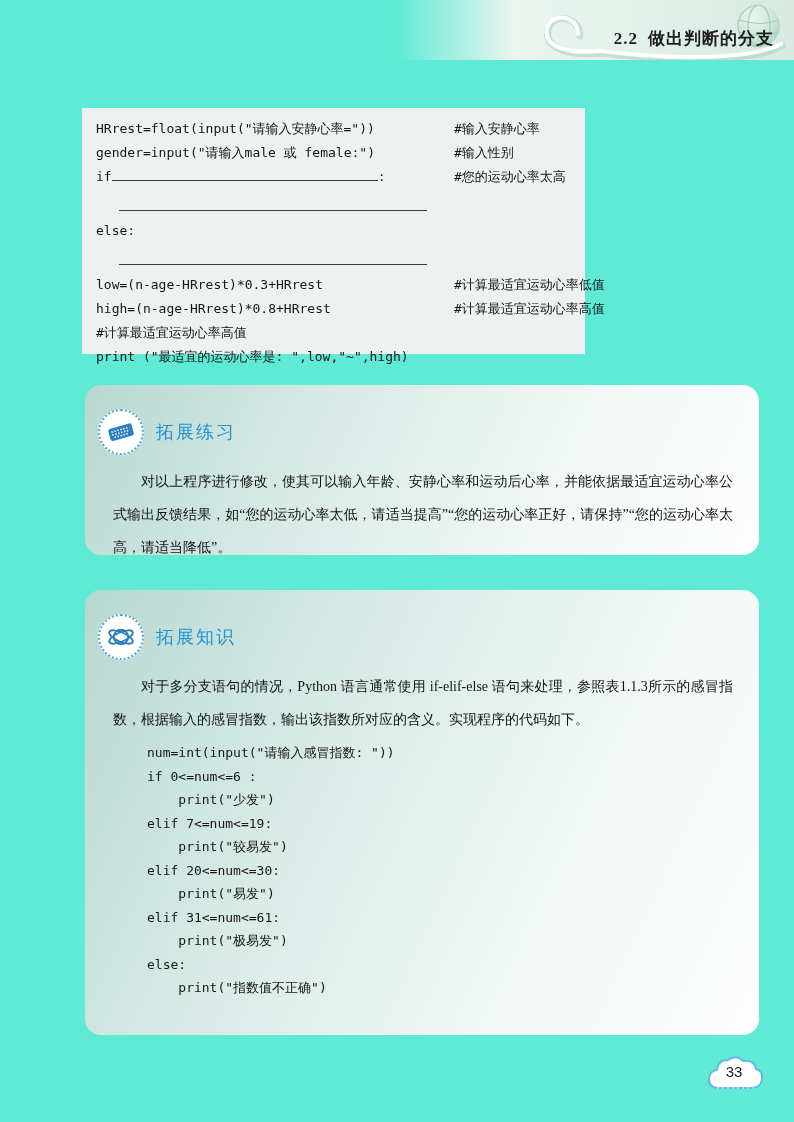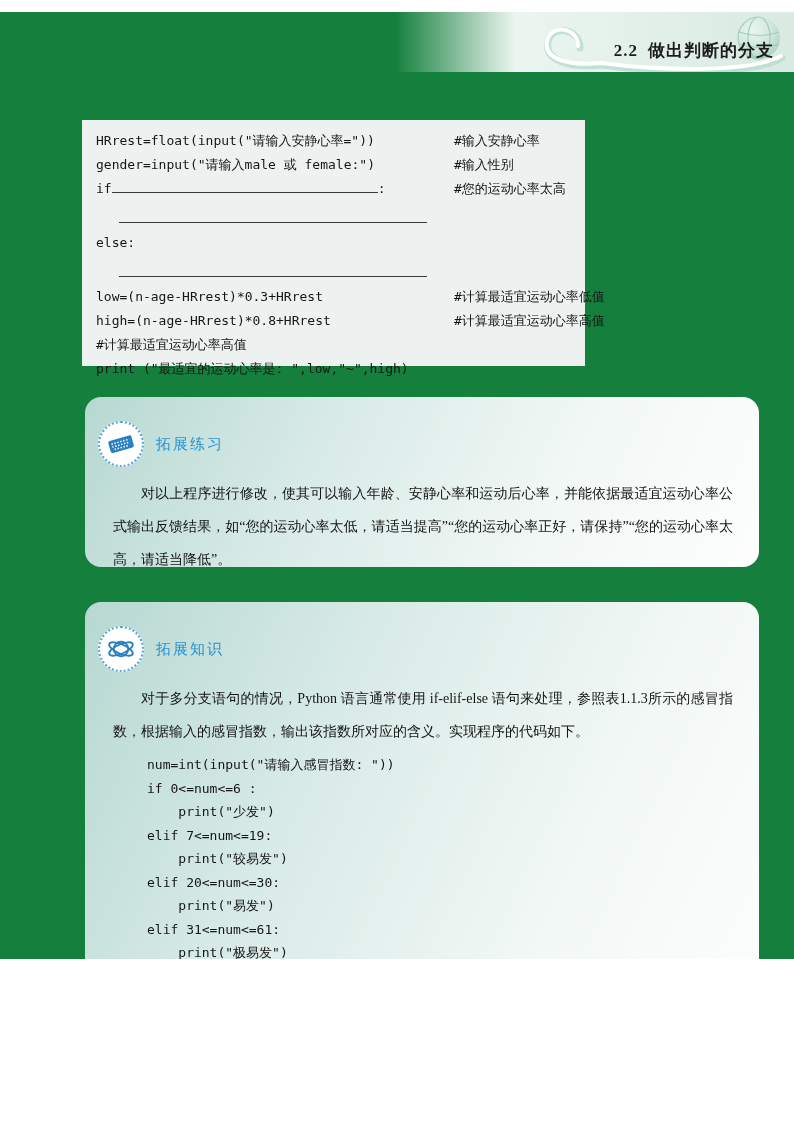--- a/index.html
+++ b/index.html
@@ -1,19 +1,19 @@
 <!DOCTYPE html>
 <html><head>
 <meta charset="utf-8">
 <style>
   * { margin:0; padding:0; box-sizing:border-box; }
   html,body { background:#fff; }
   .page {
-    position:relative; width:794px; height:947px; margin:12px auto;
-    background:#15803d; overflow:hidden;
+    position:relative; width:794px; height:1122px; margin:0 auto;
+    background:#5eead4; overflow:hidden;
     font-family:"Liberation Serif","DejaVu Serif",serif; color:#1a1a1a;
   }
   
   .header-band {
     position:absolute; top:0; left:395px; width:399px; height:60px;
     background:linear-gradient(90deg, rgba(255,255,255,0) 0%, #ecf5f0 30%, #d8eae2 100%);
   }
   .header-swirl { position:absolute; top:0; left:110px; width:289px; height:60px; }
   .header-globe { position:absolute; top:3px; right:12px; width:46px; height:46px; }
   .header-title {
@@ -46,21 +46,21 @@
     position:absolute; left:85px; width:674px; border-radius:16px;
     background:linear-gradient(115deg, #b7d8d2 0%, #d9ebe7 35%, #f2f8f6 70%, #fdfefd 100%);
   }
   .callout-head { display:flex; align-items:center; padding:24px 0 0 13px; }
   .icon-circle {
     width:46px; height:46px; border-radius:50%; background:#ffffff;
     border:2px dotted #57a5d6; display:flex; align-items:center; justify-content:center;
     flex:0 0 46px;
   }
   .callout-title {
-    margin-left:12px; font-size:15px; color:#2593d2;
+    margin-left:12px; font-size:18px; color:#2593d2;
     font-family:"Liberation Sans","DejaVu Sans",sans-serif; letter-spacing:2px;
   }
   .callout-body {
     padding:10px 26px 0 28px; font-size:14px; line-height:33px;
     text-align:justify; text-indent:2em; color:#141414;
   }
   .kcode {
     margin:5px 0 0 62px;
     font-family:"DejaVu Sans Mono","Liberation Mono",monospace;
     font-size:13px; color:#161616;

